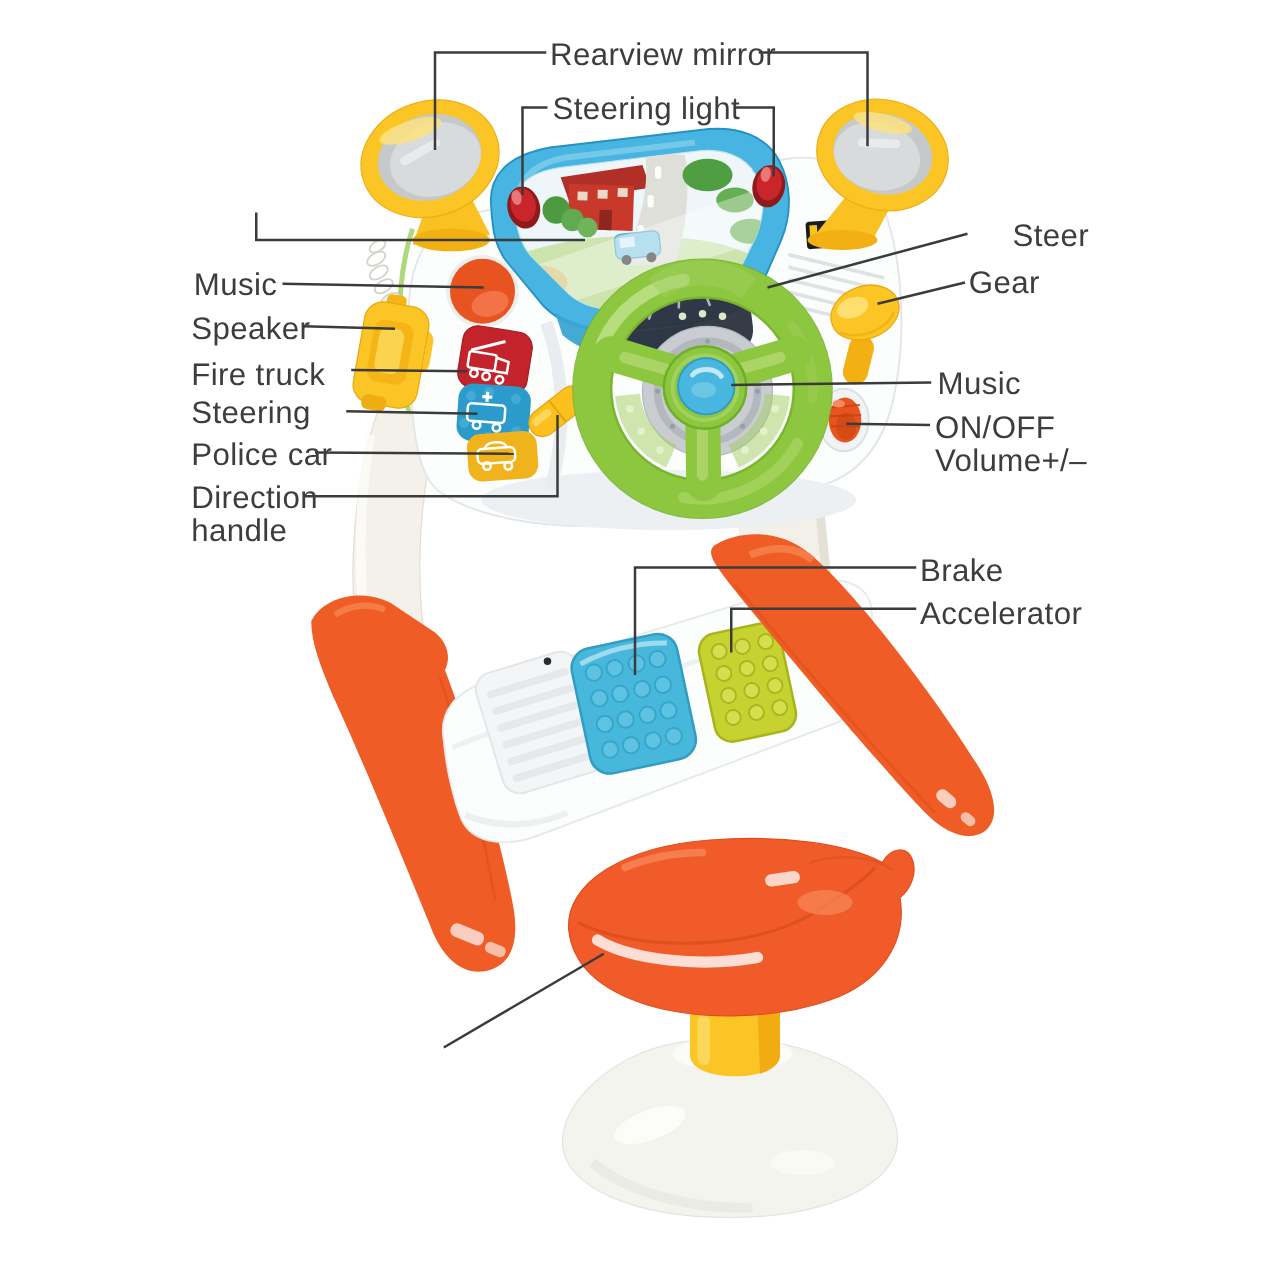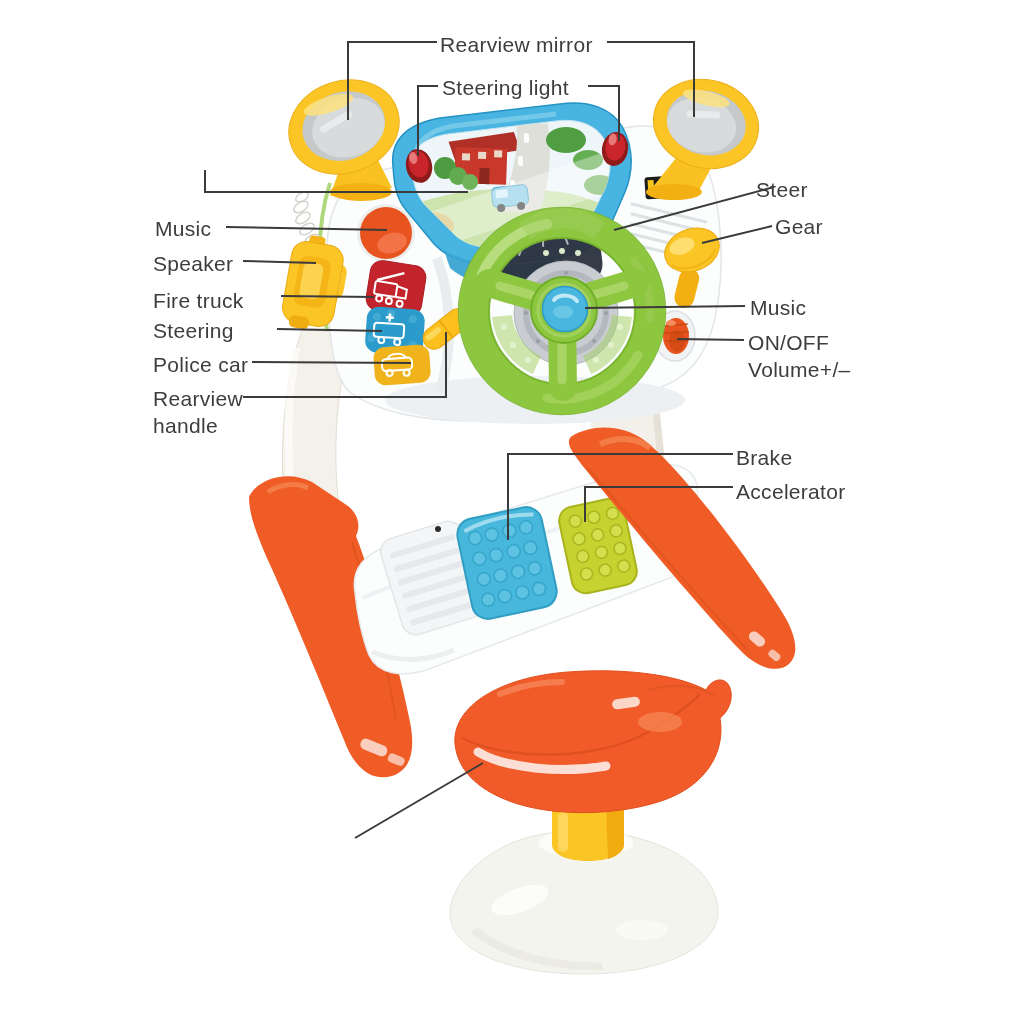--- a/index.html
+++ b/index.html
@@ -1,19 +1,19 @@
 <!DOCTYPE html>
 <html style="--background: #ffffff; --label_text: #3d3d3d; --leader_line: #3b3b3b; --green_wheel: #8dc63f; --blue_frame: #47b4e1; --horn_blue: #49b6df; --plastic_yellow: #fbc525; --deep_yellow: #f3b013; --orange_plastic: #ef5c26; --seat_orange: #f15b2a; --music_orange: #e8541f; --fire_truck_red: #c3232b; --ambulance_blue: #2a9bca; --police_yellow: #f0b31c; --direction_light_red: #c9252b; --brake_blue: #47b7dc; --accelerator_green: #c6d22f; --mirror_gray: #d2d5d6; --white_plastic: #fcfdfd; --cream_plastic: #f3f0e9;"><head>
 <meta charset="utf-8">
 <style>
   html,body{margin:0;padding:0;background:#fff;}
   .stage{position:relative;width:1019px;height:1019px;background:var(--background,#ffffff);overflow:hidden;
          font-family:"Liberation Sans",sans-serif;}
   .stage svg{position:absolute;left:0;top:0;}
-  .label{position:absolute;font-size:21px;line-height:27px;color:var(--label_text,#3d3d3d);
+  .label{position:absolute;font-size:25px;line-height:27px;color:var(--label_text,#3d3d3d);
          letter-spacing:0.3px;white-space:nowrap;}
   .label span{display:block;}
   .leader{fill:none;stroke:var(--leader_line,#3b3b3b);stroke-width:2;}
   .f-green{fill:var(--green_wheel,#8dc63f);} .s-green{stroke:var(--green_wheel,#8dc63f);}
   .f-frame{fill:var(--blue_frame,#47b4e1);}
   .f-horn{fill:var(--horn_blue,#49b6df);}
   .f-yellow{fill:var(--plastic_yellow,#fbc525);}
   .f-orange{fill:var(--orange_plastic,#ef5c26);}
   .f-seat{fill:var(--seat_orange,#f15b2a);}
   .f-music{fill:var(--music_orange,#e8541f);}
@@ -416,24 +416,24 @@
   <div class="label" style="left:153px;top:287px">
       <span>Fire truck</span>
     </div>
   <div class="label" style="left:153px;top:317px">
       <span>Steering</span>
     </div>
   <div class="label" style="left:153px;top:351px">
       <span>Police car</span>
     </div>
   <div class="label" style="left:153px;top:385px">
-      <span>Rearview</span>
+      <span>Direction</span>
       <span>handle</span>
     </div>
-  <div class="label" style="left:756px;top:176px">
+  <div class="label" style="left:810px;top:176px">
       <span>Steer</span>
     </div>
   <div class="label" style="left:775px;top:213px">
       <span>Gear</span>
     </div>
   <div class="label" style="left:750px;top:294px">
       <span>Music</span>
     </div>
   <div class="label" style="left:748px;top:329px">
       <span>ON/OFF</span>

